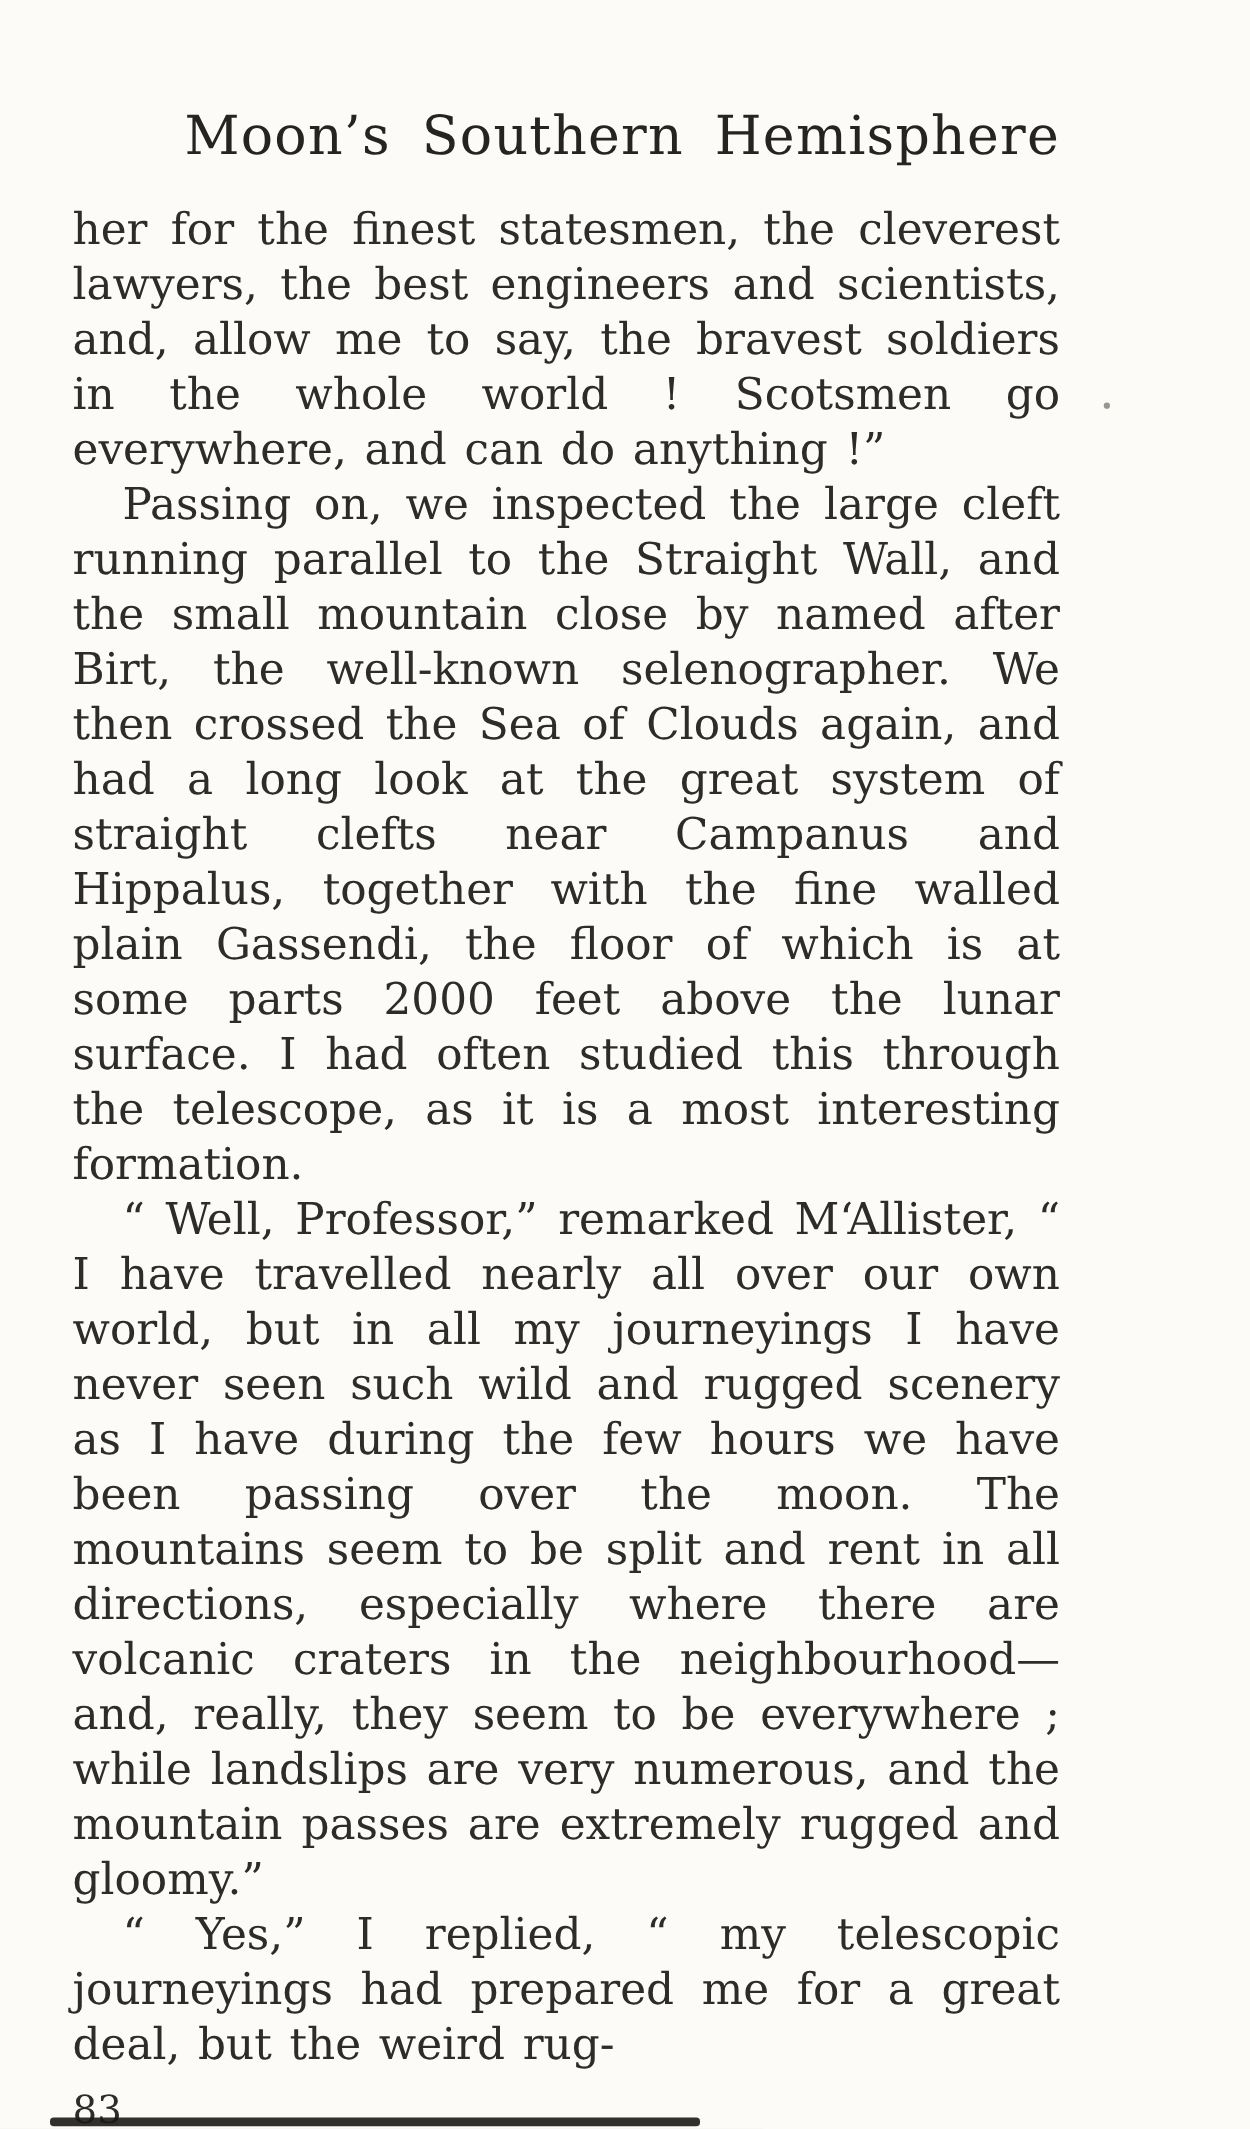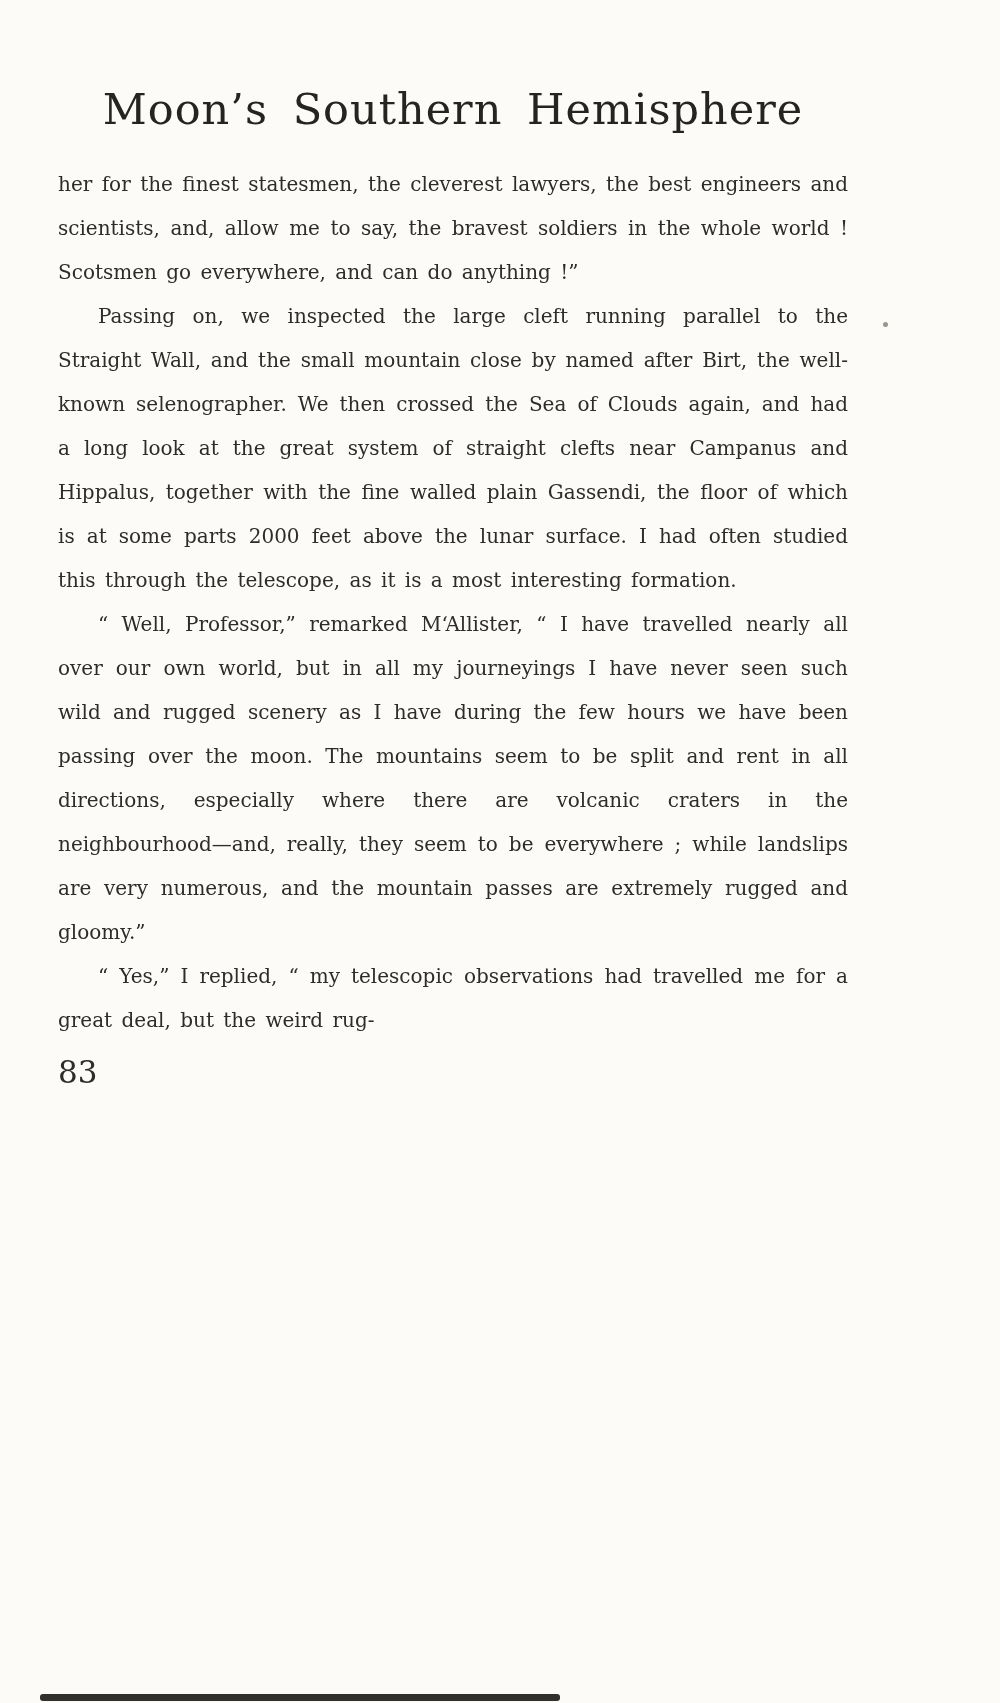--- a/index.html
+++ b/index.html
@@ -15,28 +15,28 @@
     margin: 0 auto;
     background: #fcfbf8;
     color: #2e2c29;
     box-sizing: border-box;
     padding: 58px 152px 0 58px;
     overflow: hidden;
   }
   .title {
     font-size: 43px;
     font-weight: normal;
-    text-align: center;
+    text-align: right;
     margin: 26px 0 28px 0;
     letter-spacing: 1px;
     word-spacing: 10px;
     color: #262420;
   }
   .text-block {
-    font-size: 20px;
+    font-size: 35px;
     line-height: 44px;
     text-align: justify;
     text-justify: inter-word;
   }
   .para {
     margin: 0;
     text-indent: 40px;
     word-spacing: 3px;
   }
   .para.no-indent {
@@ -71,21 +71,21 @@
 <body>
 
 <div class="page">
 
   <h1 class="title">Moon’s Southern Hemisphere</h1>
 
   <div class="text-block">
     <p class="para no-indent">her for the finest statesmen, the cleverest lawyers, the best engineers and scientists, and, allow me to say, the bravest soldiers in the whole world ! Scotsmen go everywhere, and can do anything !”</p>
     <p class="para">Passing on, we inspected the large cleft running parallel to the Straight Wall, and the small mountain close by named after Birt, the well-known selenographer.  We then crossed the Sea of Clouds again, and had a long look at the great system of straight clefts near Campanus and Hippalus, together with the fine walled plain Gassendi, the floor of which is at some parts 2000 feet above the lunar surface. I had often studied this through the telescope, as it is a most interesting formation.</p>
     <p class="para">“ Well, Professor,” remarked M‘Allister, “ I have travelled nearly all over our own world, but in all my journeyings I have never seen such wild and rugged scenery as I have during the few hours we have been passing over the moon.  The mountains seem to be split and rent in all directions, especially where there are volcanic craters in the neighbourhood—and, really, they seem to be everywhere ; while landslips are very numerous, and the mountain passes are extremely rugged and gloomy.”</p>
-    <p class="para">“ Yes,” I replied, “ my telescopic observations had travelled me for a great deal, but the weird rug-</p>
+    <p class="para">“ Yes,” I replied, “ my telescopic journeyings had prepared me for a great deal, but the weird rug-</p>
   </div>
 
   <div class="page-number">83</div>
 
   <div class="speck speck-right"></div>
   <div class="scan-edge-shadow"></div>
 
 </div>
 
 </body></html>

